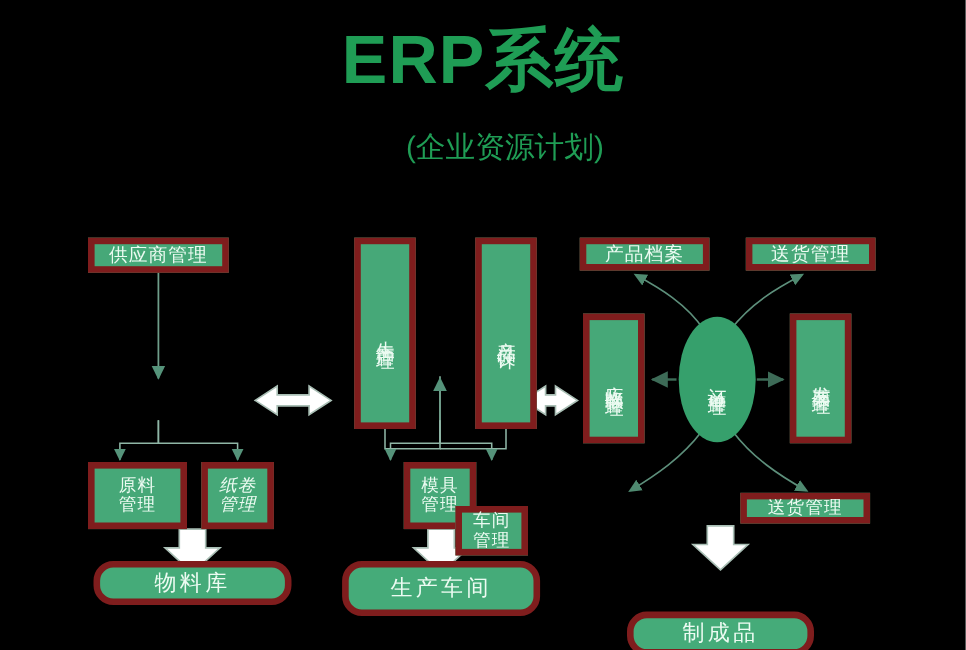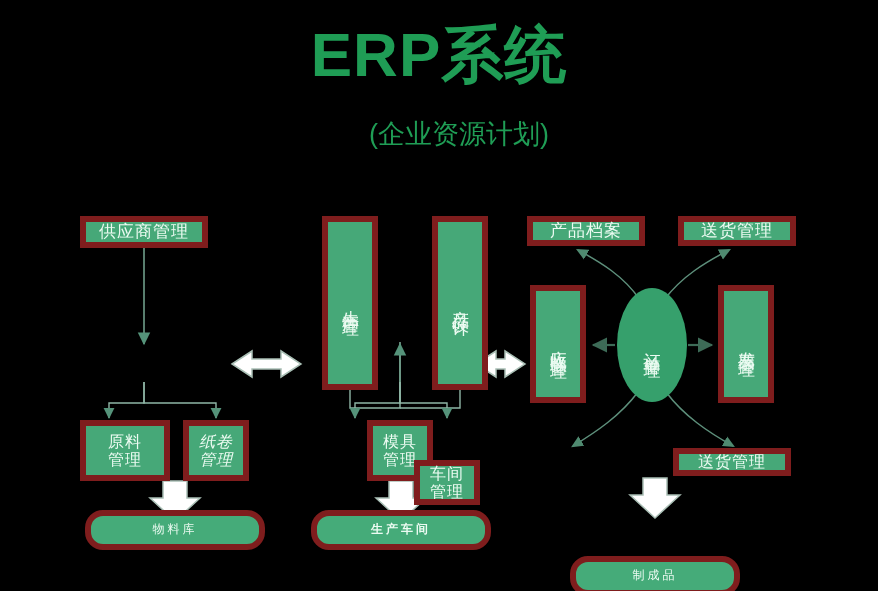--- a/index.html
+++ b/index.html
@@ -62,21 +62,21 @@
     writing-mode: vertical-rl;
     text-orientation: upright;
     letter-spacing: 3px;
     line-height: 1.05;
   }
   .node.wrap2 {
     white-space: pre-line;
   }
   .node.rounded {
     border-radius: 18px;
-    font-size: 12px;
+    font-size: 20px;
     letter-spacing: 3px;
     background: #45ab79;
   }
   .node.oval {
     border-radius: 50%;
     background: #36a06c;
     border: none;
     writing-mode: vertical-rl;
     text-orientation: upright;
     letter-spacing: 3px;
@@ -191,21 +191,21 @@
 
   <div class="node vertical" style="left:432px; top:216px; width:56px; height:174px;">产品设计</div>
 
 
   <div class="node wrap2 small" style="left:322px; top:420px; width:66px; height:61px;margin-left:45px;">模具
 管理</div>
 
   <div class="node wrap2 small" style="left:414px; top:420px; width:66px; height:45px;margin-top:40px;">车间
 管理</div>
 
-  <div class="node rounded" style="left:311px; top:510px; width:180px; height:40px;font-weight:bold;">生产车间</div>
+  <div class="node rounded" style="left:311px; top:510px; width:180px; height:50px;">生产车间</div>
 
   <div class="node" style="left:527px; top:216px; width:118px; height:30px;text-align:right;">产品档案</div>
 
   <div class="node" style="left:678px; top:216px; width:118px; height:30px;">送货管理</div>
 
   <div class="node vertical" style="left:530px; top:285px; width:56px; height:118px;">应收款管理</div>
 
   <div class="node oval" style="left:617px; top:288px; width:70px; height:114px;">订单管理</div>
 
   <div class="node vertical" style="left:718px; top:285px; width:56px; height:118px;">发票管理</div>

